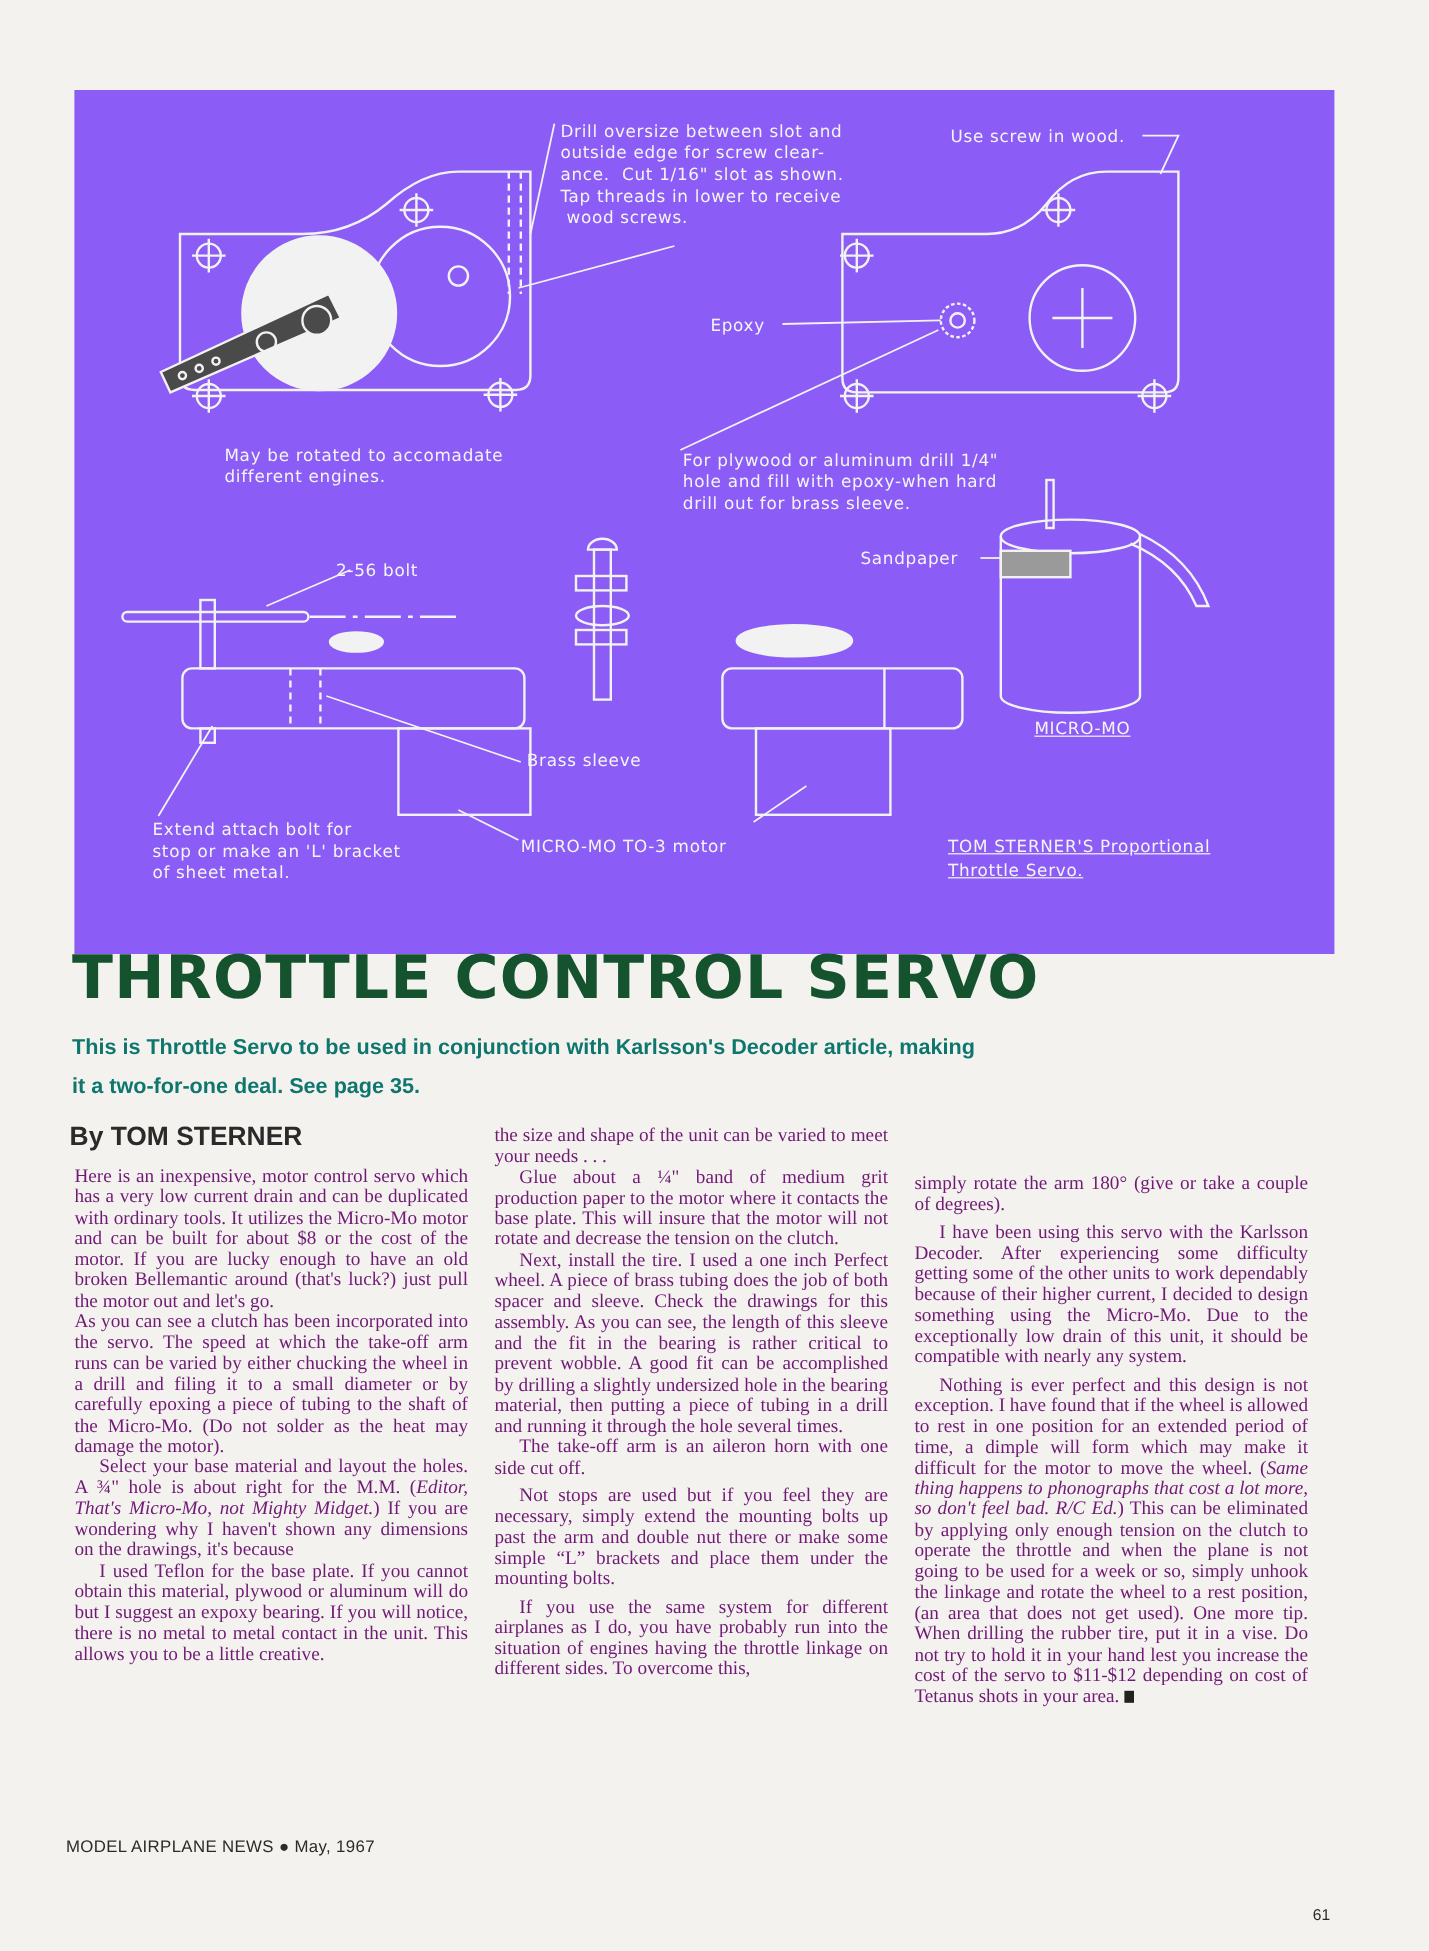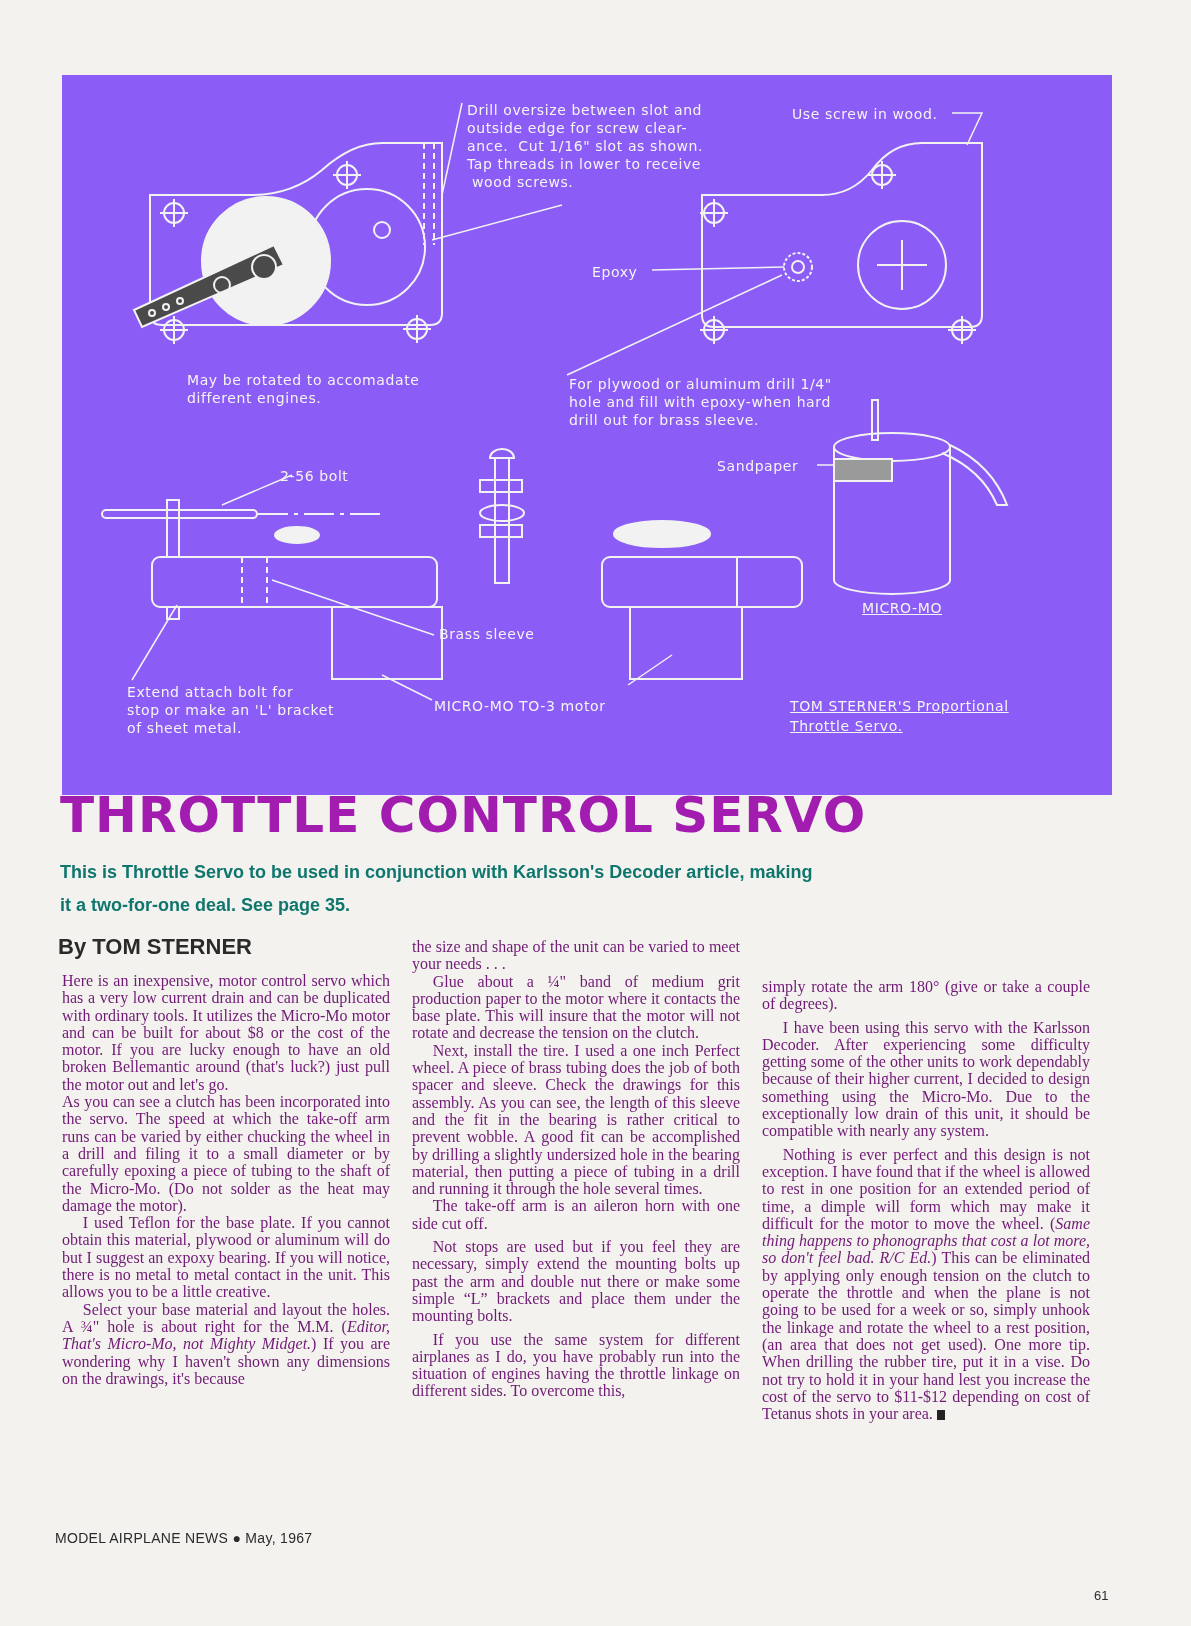--- a/index.html
+++ b/index.html
@@ -16,21 +16,21 @@
   .figure svg { position: absolute; left: 0; top: 0; }
   .lbl {
     position: absolute; color: #f4f4f4;
     font-family: "DejaVu Sans", sans-serif; font-size: 14px; line-height: 18px;
     letter-spacing: 0.6px; white-space: pre;
   }
   .lbl.u { text-decoration: underline; }
   .headline {
     position: absolute; left: 60px; top: 786px;
     font-family: "DejaVu Sans", sans-serif; font-weight: bold;
-    font-size: 50px; letter-spacing: 1px; color: #a21caf; margin: 0;
+    font-size: 50px; letter-spacing: 1px; color: #14532d; margin: 0;
   }
   .deck {
     position: absolute; left: 60px; top: 856px; width: 760px;
     font-family: "Liberation Sans", sans-serif; font-weight: bold;
     font-size: 18px; line-height: 33px; color: #0f766e;
   }
   .byline {
     position: absolute; left: 58px; top: 934px;
     font-family: "Liberation Sans", sans-serif; font-weight: bold;
     font-size: 22px; color: #2a2a2a;
@@ -187,22 +187,22 @@
   <div class="lbl u" style="left:728px; top:642px;">Throttle Servo.</div>
 </div>
 
 <h1 class="headline">THROTTLE CONTROL SERVO</h1>
 <div class="deck">This is Throttle Servo to be used in conjunction with Karlsson's Decoder article, making it a two-for-one deal. See page 35.</div>
 <div class="byline">By TOM STERNER</div>
 
 <div class="col c1">
   <p>Here is an inexpensive, motor control servo which has a very low current drain and can be duplicated with ordinary tools. It utilizes the Micro-Mo motor and can be built for about $8 or the cost of the motor. If you are lucky enough to have an old broken Bellemantic around (that's luck?) just pull the motor out and let's go.</p>
   <p>As you can see a clutch has been incorporated into the servo. The speed at which the take-off arm runs can be varied by either chucking the wheel in a drill and filing it to a small diameter or by carefully epoxing a piece of tubing to the shaft of the Micro-Mo. (Do not solder as the heat may damage the motor).</p>
+  <p class="ind"><span>Select your base material and layout the holes. A ¾" hole is about right for the M.M. </span>(<em>Editor, That's Micro-Mo, not Mighty Midget.</em>)<span> If you are wondering why I haven't shown any dimensions on the drawings, it's because</span></p>
   <p class="ind">I used Teflon for the base plate. If you cannot obtain this material, plywood or aluminum will do but I suggest an expoxy bearing. If you will notice, there is no metal to metal contact in the unit. This allows you to be a little creative.</p>
-  <p class="ind"><span>Select your base material and layout the holes. A ¾" hole is about right for the M.M. </span>(<em>Editor, That's Micro-Mo, not Mighty Midget.</em>)<span> If you are wondering why I haven't shown any dimensions on the drawings, it's because</span></p>
 </div>
 
 <div class="col c2">
   <p>the size and shape of the unit can be varied to meet your needs . . .</p>
   <p class="ind">Glue about a ¼" band of medium grit production paper to the motor where it contacts the base plate. This will insure that the motor will not rotate and decrease the tension on the clutch.</p>
   <p class="ind">Next, install the tire. I used a one inch Perfect wheel. A piece of brass tubing does the job of both spacer and sleeve. Check the drawings for this assembly. As you can see, the length of this sleeve and the fit in the bearing is rather critical to prevent wobble. A good fit can be accomplished by drilling a slightly undersized hole in the bearing material, then putting a piece of tubing in a drill and running it through the hole several times.</p>
   <p class="ind">The take-off arm is an aileron horn with one side cut off.</p>
   <p class="ind gap">Not stops are used but if you feel they are necessary, simply extend the mounting bolts up past the arm and double nut there or make some simple “L” brackets and place them under the mounting bolts.</p>
   <p class="ind gap">If you use the same system for different airplanes as I do, you have probably run into the situation of engines having the throttle linkage on different sides. To overcome this,</p>
 </div>

